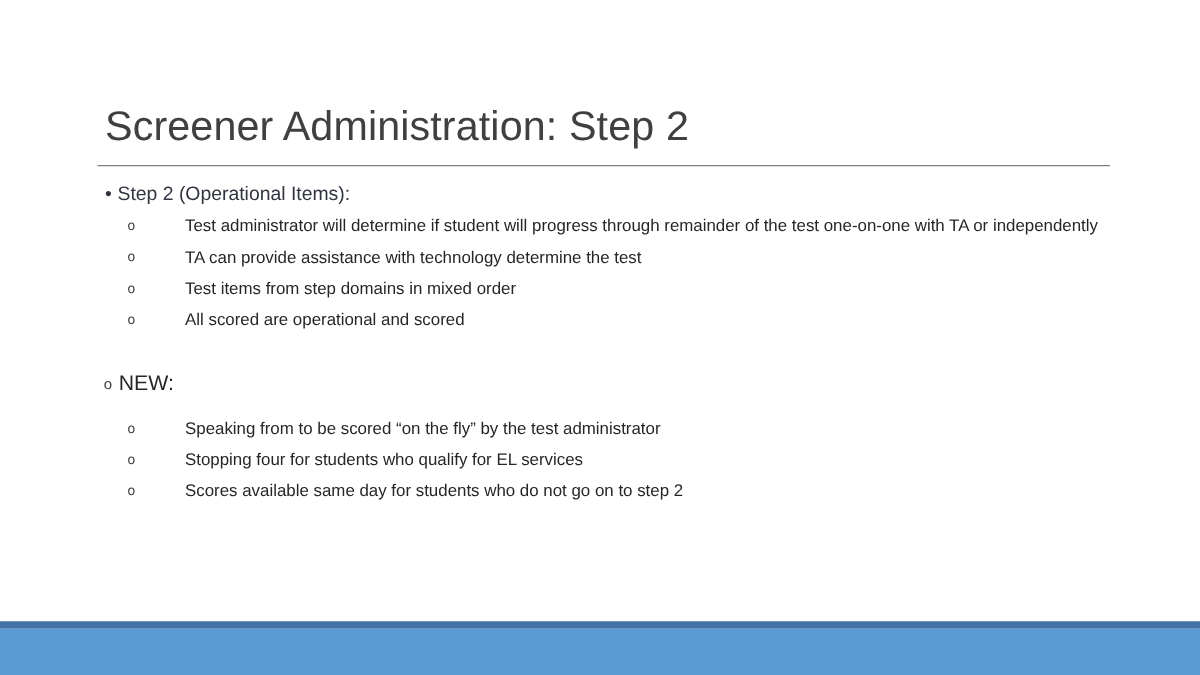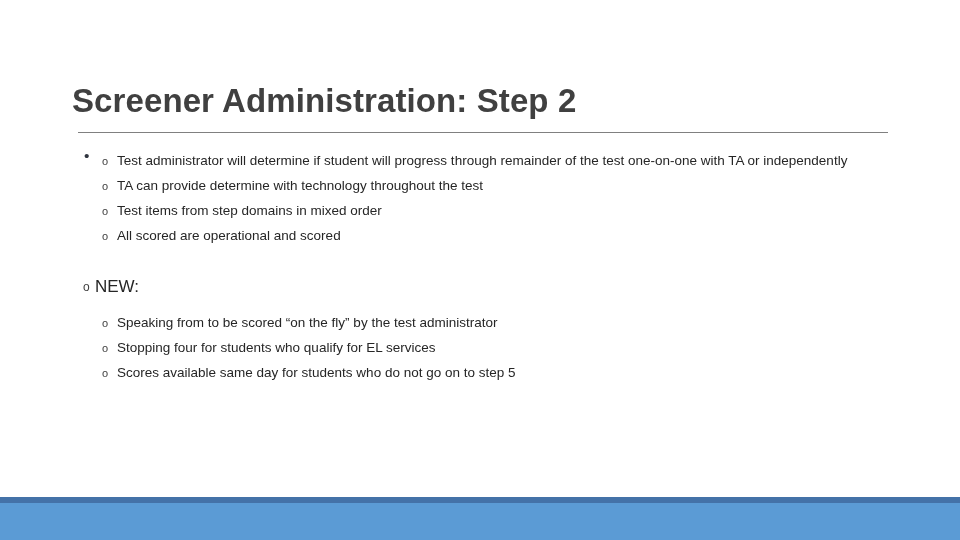--- a/index.html
+++ b/index.html
@@ -16,25 +16,25 @@
   }
   .slide {
     position: absolute;
     inset: 0;
     background: #ffffff;
   }
 
   
   .title {
     position: absolute;
-    left: 72px;
+    left: 84px;
     top: 82px;
     width: 800px;
     font-size: 33px;
-    font-weight: 700;
+    font-weight: 400;
     color: #404040;
     letter-spacing: 0.1px;
     line-height: 1.15;
     white-space: nowrap;
   }
   .title-rule {
     position: absolute;
     left: 78px;
     top: 132px;
     width: 810px;
@@ -79,20 +79,21 @@
     position: absolute;
     left: 24px;
     top: 0;
     font-size: 11px;
     line-height: 21px;
     color: #3f3f3f;
   }
   .lvl2 .txt {
     display: block;
     text-indent: 0;
+    margin-left: 31px;
   }
 
   
   .newhead {
     position: relative;
     padding-left: 17px;
     font-size: 17px;
     color: #262626;
     line-height: 22px;
     margin-top: 30px;
@@ -132,30 +133,31 @@
 <div class="slide">
 
   <div class="title">Screener Administration: Step 2</div>
 
   <div class="title-rule"></div>
 
   <div class="body-area">
 
     <div class="lvl1">
       <span class="mk">•</span>
+      <span class="txt">Step 2 (Operational Items):</span>
     </div>
 
     <div class="lvl2">
       <span class="mk">o</span>
       <span class="txt">Test administrator will determine if student will progress through remainder of the test one-on-one with TA or independently</span>
     </div>
 
     <div class="lvl2">
       <span class="mk">o</span>
-      <span class="txt">TA can provide determine with technology throughout the test</span>
+      <span class="txt">TA can provide assistance with technology determine the test</span>
     </div>
 
     <div class="lvl2">
       <span class="mk">o</span>
       <span class="txt">Test items from step domains in mixed order</span>
     </div>
 
     <div class="lvl2">
       <span class="mk">o</span>
       <span class="txt">All scored are operational and scored</span>
@@ -173,21 +175,21 @@
       <span class="txt">Speaking from to be scored “on the fly” by the test administrator</span>
     </div>
 
     <div class="lvl2">
       <span class="mk">o</span>
       <span class="txt">Stopping four for students who qualify for EL services</span>
     </div>
 
     <div class="lvl2">
       <span class="mk">o</span>
-      <span class="txt">Scores available same day for students who do not go on to step 5</span>
+      <span class="txt">Scores available same day for students who do not go on to step 2</span>
     </div>
 
   </div>
 
   <div class="bar-dark"></div>
   <div class="bar-light"></div>
 
 </div>
 
 </body></html>

